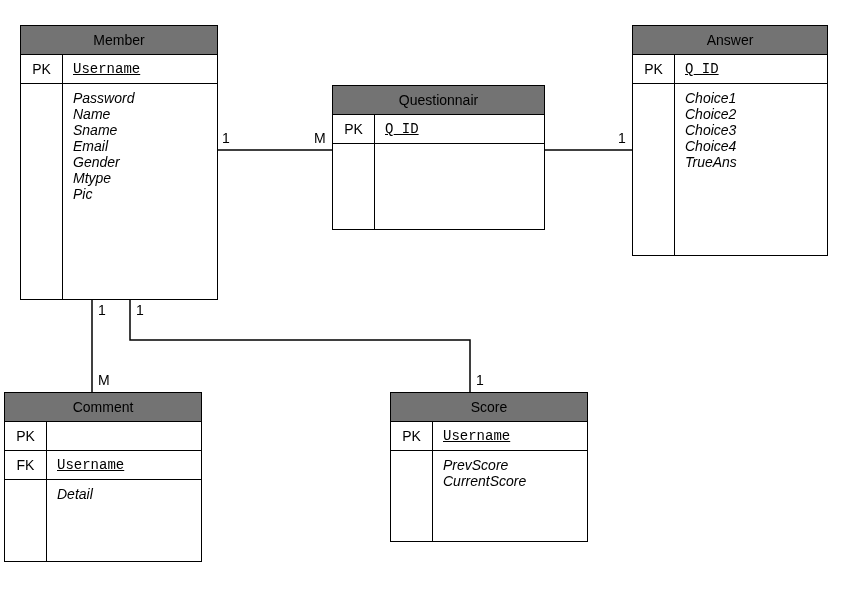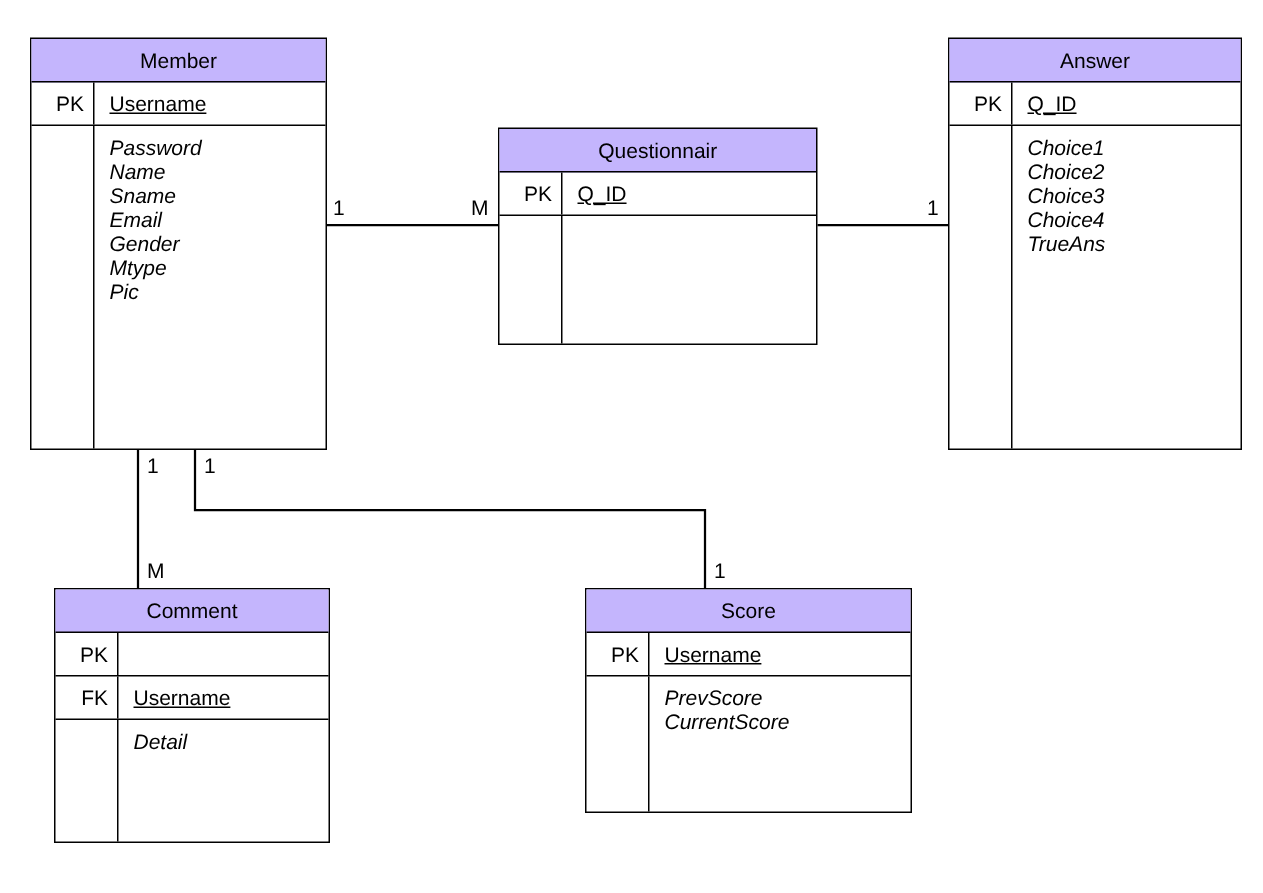--- a/index.html
+++ b/index.html
@@ -24,45 +24,45 @@
     background: #fff;
     box-sizing: border-box;
     display: flex;
     flex-direction: column;
   }
   .entity .title {
     text-align: center;
     font-weight: normal;
     padding: 6px 0;
     border-bottom: 1.5px solid #000;
-    background: #c4b5fd;
+    background: #737373;
   }
   .entity .row {
     display: flex;
     border-bottom: 1.5px solid #000;
   }
   .entity .row:last-child { border-bottom: none; }
   .entity .keycol {
     width: 42px;
     min-width: 42px;
     border-right: 1.5px solid #000;
     padding: 6px 6px;
     box-sizing: border-box;
-    text-align: right;
+    text-align: center;
   }
   .entity .valcol {
     flex: 1;
     padding: 6px 10px;
     box-sizing: border-box;
     display: flex;
     flex-direction: column;
     justify-content: flex-start;
     gap: 10px;
   }
-  .pk { text-decoration: underline; }
+  .pk { text-decoration: underline; font-family: Liberation Mono, monospace; }
   .attr-list { display:flex; flex-direction:column; gap:0;font-style:italic; }
   svg.lines {
     position: absolute;
     left: 0; top: 0;
     width: 842px; height: 595px;
     pointer-events: none;
   }
   .card-label {
     position: absolute;
     font-size: 14px;
@@ -124,21 +124,21 @@
       <div class="keycol">PK</div>
       <div class="valcol">
           <span class="pk">Q_ID</span>
         </div>
     </div>
     <div class="row" style="flex:1;">
       <div class="keycol"></div>
     </div>
   </div>
 
-  <div class="entity" style="left:632px; top:25px; width:196px; height:275px;">
+  <div class="entity" style="left:632px; top:25px; width:196px; height:231px;">
     <div class="title">Answer</div>
     <div class="row">
       <div class="keycol">PK</div>
       <div class="valcol">
           <span class="pk">Q_ID</span>
         </div>
     </div>
     <div class="row" style="flex:1;">
       <div class="keycol"></div>
       <div class="valcol">
@@ -146,42 +146,42 @@
           <span>Choice1</span>
           <span>Choice2</span>
           <span>Choice3</span>
           <span>Choice4</span>
           <span>TrueAns</span>
         </div>
       </div>
     </div>
   </div>
 
-  <div class="entity" style="left:36px; top:392px; width:184px; height:170px;">
+  <div class="entity" style="left:4px; top:392px; width:198px; height:170px;">
     <div class="title">Comment</div>
     <div class="row">
       <div class="keycol">PK</div>
     </div>
     <div class="row">
       <div class="keycol">FK</div>
       <div class="valcol">
           <span class="pk">Username</span>
         </div>
     </div>
     <div class="row" style="flex:1;">
       <div class="keycol"></div>
       <div class="valcol">
         <div class="attr-list">
           <span>Detail</span>
         </div>
       </div>
     </div>
   </div>
 
-  <div class="entity" style="left:390px; top:392px; width:218px; height:150px;">
+  <div class="entity" style="left:390px; top:392px; width:198px; height:150px;">
     <div class="title">Score</div>
     <div class="row">
       <div class="keycol">PK</div>
       <div class="valcol">
           <span class="pk">Username</span>
         </div>
     </div>
     <div class="row" style="flex:1;">
       <div class="keycol"></div>
       <div class="valcol">

